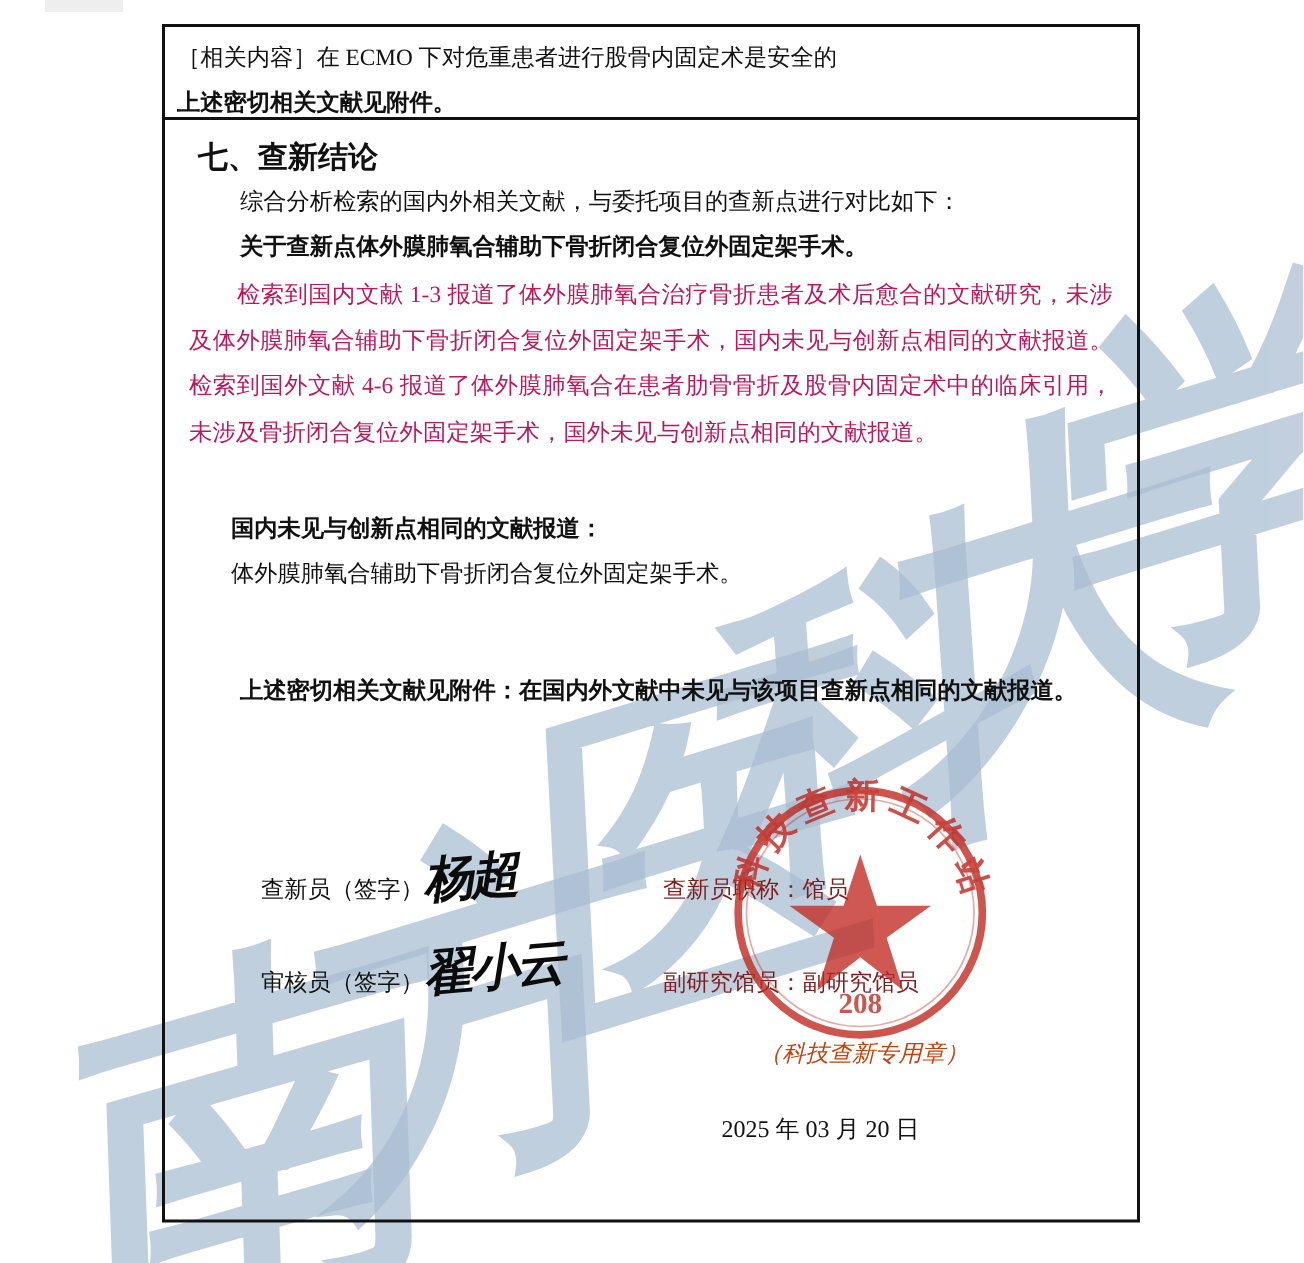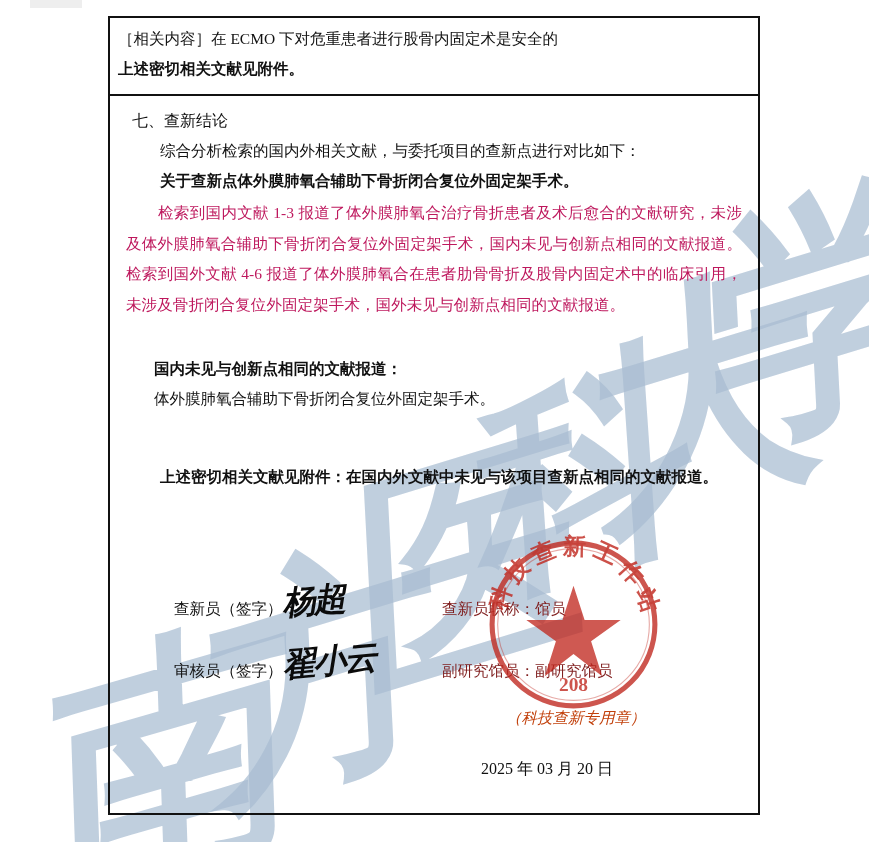--- a/index.html
+++ b/index.html
@@ -43,40 +43,40 @@
     width:652px;height:799px;
     border:2.5px solid #111;
     box-sizing:border-box;
     background:transparent;
     z-index:2;
   }
   .cell-top{
     border-bottom:2.5px solid #111;
     box-sizing:border-box;
     padding:6px 10px 6px 8px;
-    height:78px;
+    height:62px;
   }
   .cell-body{
     box-sizing:border-box;
     padding:10px 16px 0 16px;
     position:relative;
     height:734px;
   }
 
   
   .ln{
     font-size:15.5px;
     line-height:30px;
     color:#111;
     white-space:nowrap;
   }
   .ln.bold{font-weight:700;}
   .sec-title{
-    font-size:16px;
-    font-weight:400;
+    font-size:20px;
+    font-weight:700;
     line-height:30px;
     color:#111;
     padding-left:6px;
   }
   .indent{padding-left:34px;}
   .indent-sm{padding-left:28px;}
   .just{
     font-size:15.5px;
     line-height:30.5px;
     color:#be185d;

